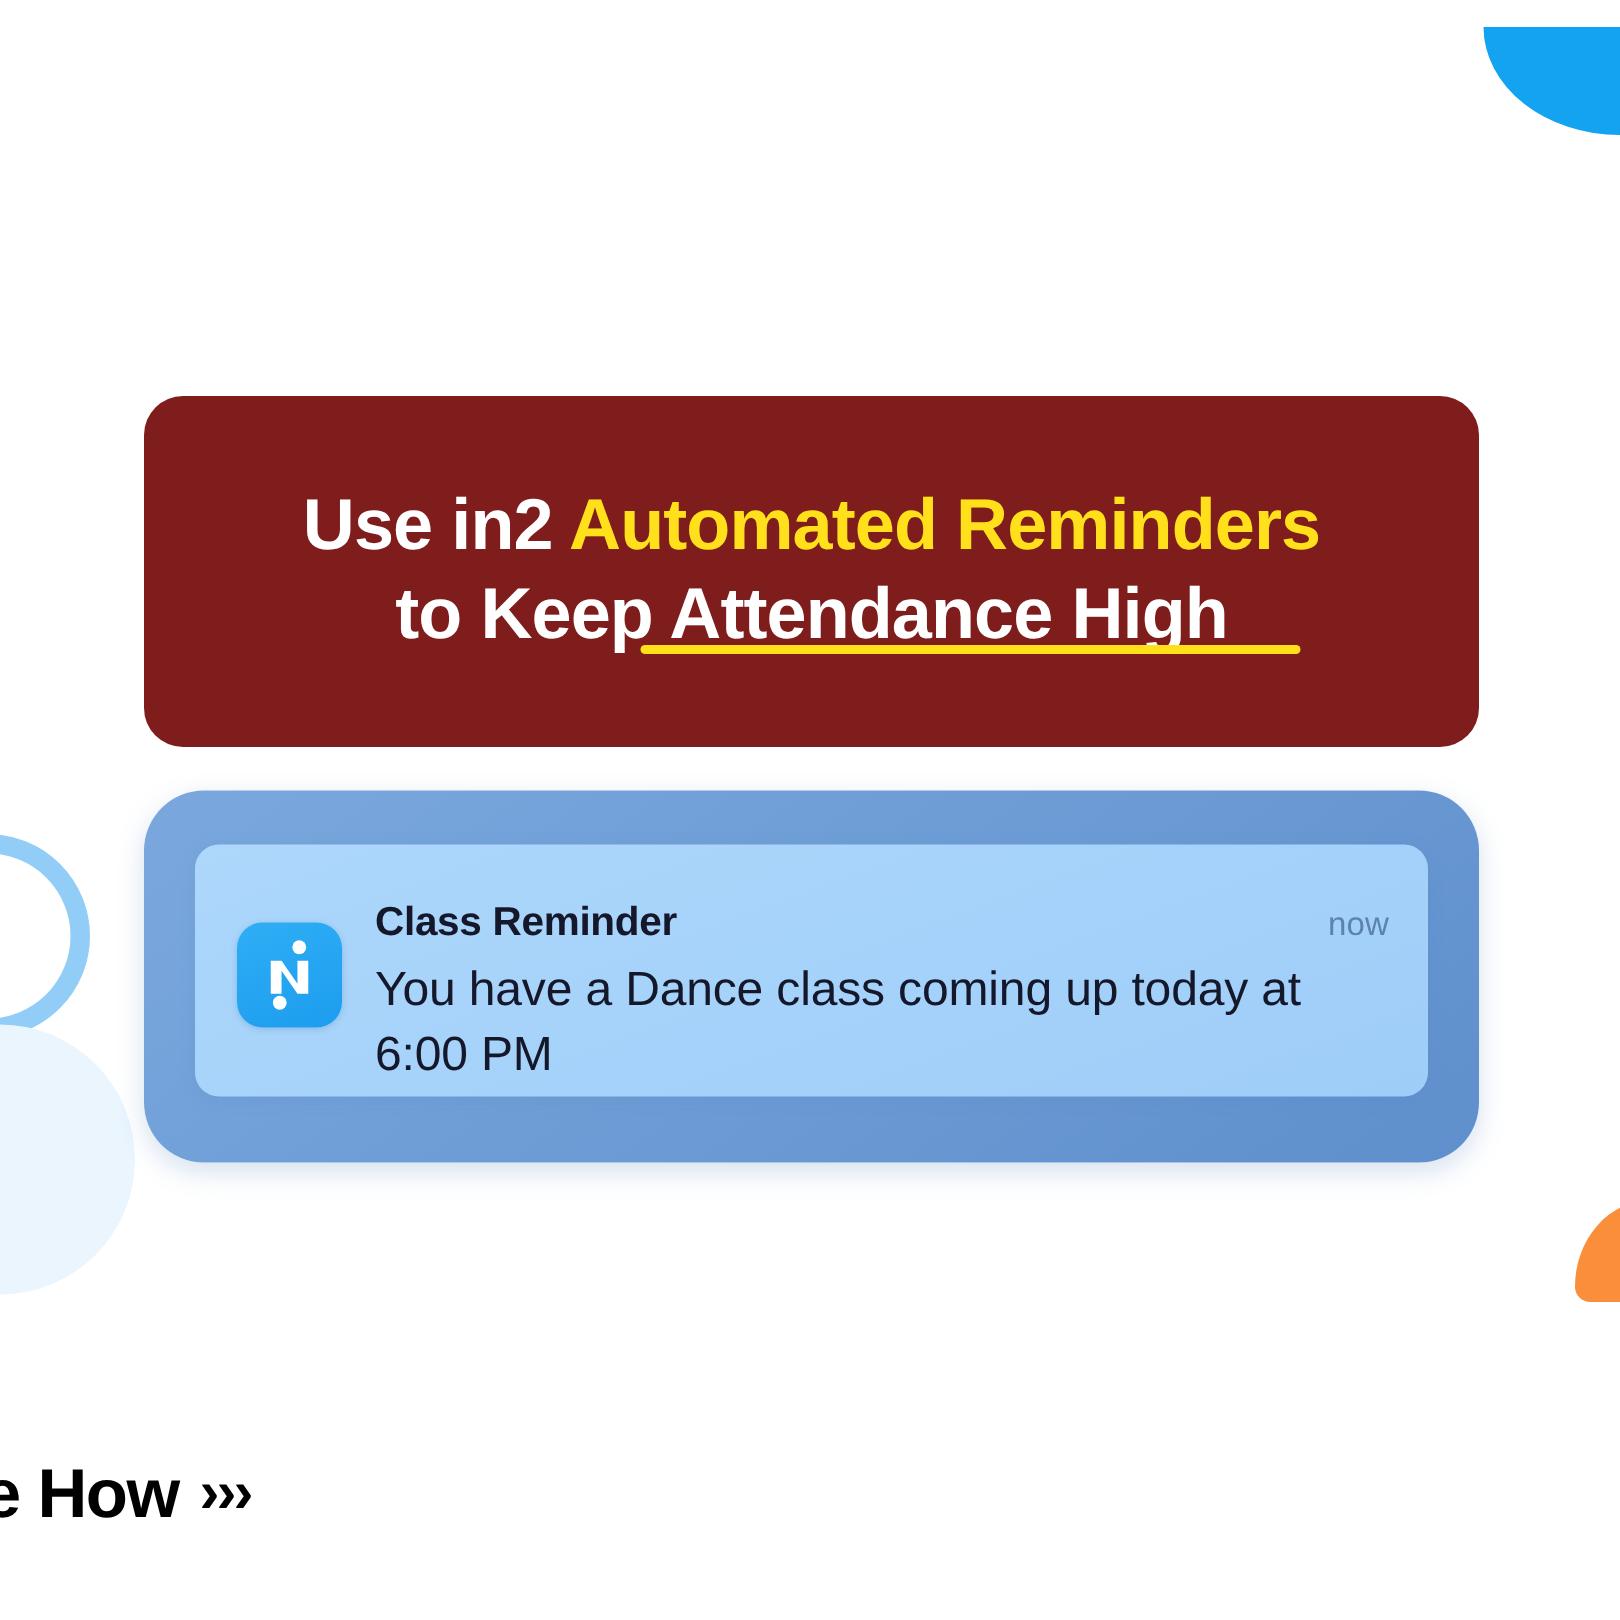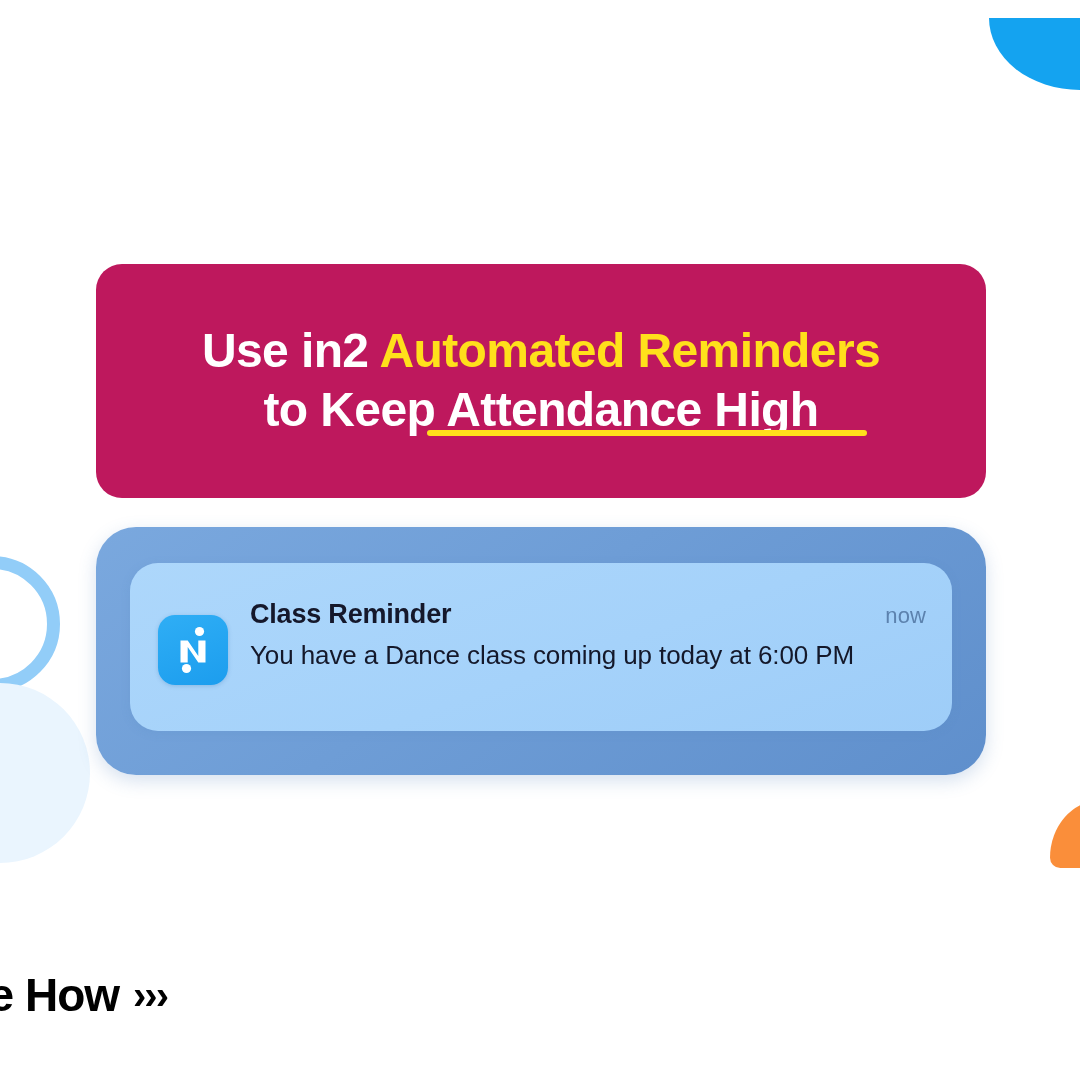--- a/index.html
+++ b/index.html
@@ -57,21 +57,21 @@
     background: #EAF5FE;
   }
 
   
   #headline-banner {
     position: absolute;
     left: 96px;
     top: 264px;
     width: 890px;
     height: 234px;
-    background: #be185d;
+    background: #7f1d1d;
     border-radius: 26px;
     display: flex;
     flex-direction: column;
     align-items: center;
     justify-content: center;
   }
   .headline-line {
     font-size: 48px;
     font-weight: bold;
     letter-spacing: -0.6px;
@@ -103,21 +103,21 @@
     background: linear-gradient(145deg, #7AA8DE 0%, #6E9DD6 45%, #5F8FCC 100%);
     box-shadow: 0 6px 18px rgba(70,120,180,0.22);
   }
 
   #notification-card {
     position: absolute;
     left: 130px;
     top: 563px;
     width: 822px;
     height: 168px;
-    border-radius: 28px;
+    border-radius: 16px;
     background: linear-gradient(160deg, #ADD7FB 0%, #A5D2FA 55%, #9ECDF8 100%);
     box-shadow: 0 2px 10px rgba(90,140,195,0.20);
     display: flex;
     align-items: flex-start;
     padding: 18px 26px 18px 28px;
     box-sizing: border-box;
   }
 
   
   #app-icon {
@@ -156,21 +156,21 @@
   #notification-time {
     font-size: 22px;
     color: #5C82AE;
     letter-spacing: 0.1px;
     white-space: nowrap;
     margin-left: 18px;
     margin-top: 20px;
   }
   #notification-body {
     margin-top: 8px;
-    font-size: 26px;
+    font-size: 32px;
     color: #14182A;
     line-height: 1.33;
     letter-spacing: -0.1px;
     max-width: 625px;
   }
 
   
   #cta-row {
     position: absolute;
     left: -36px;

